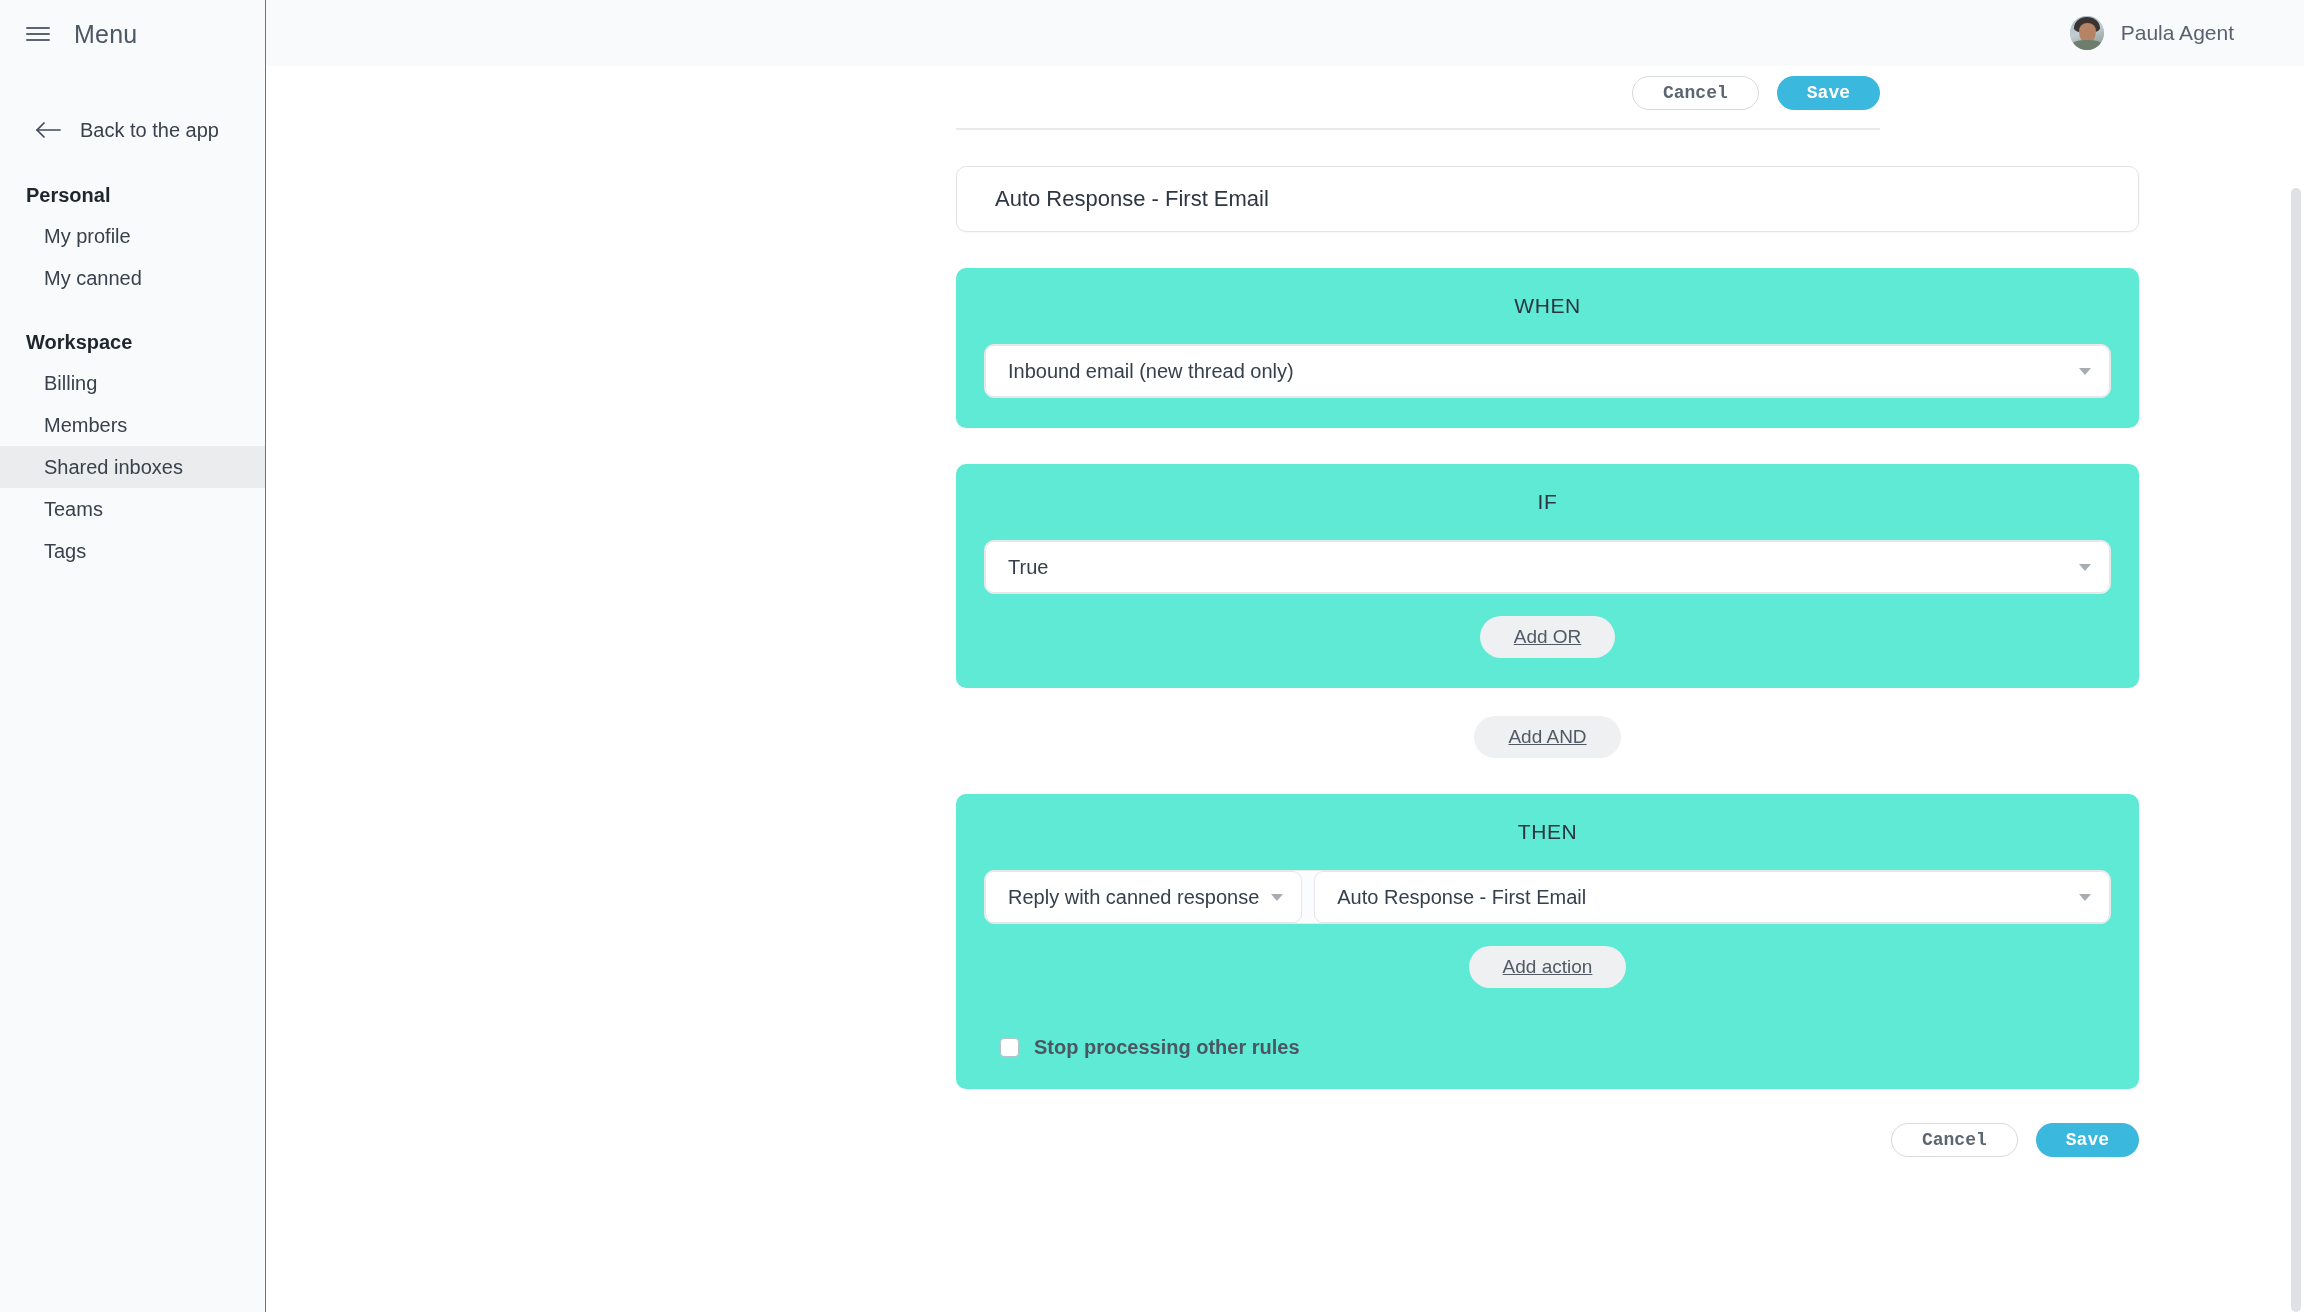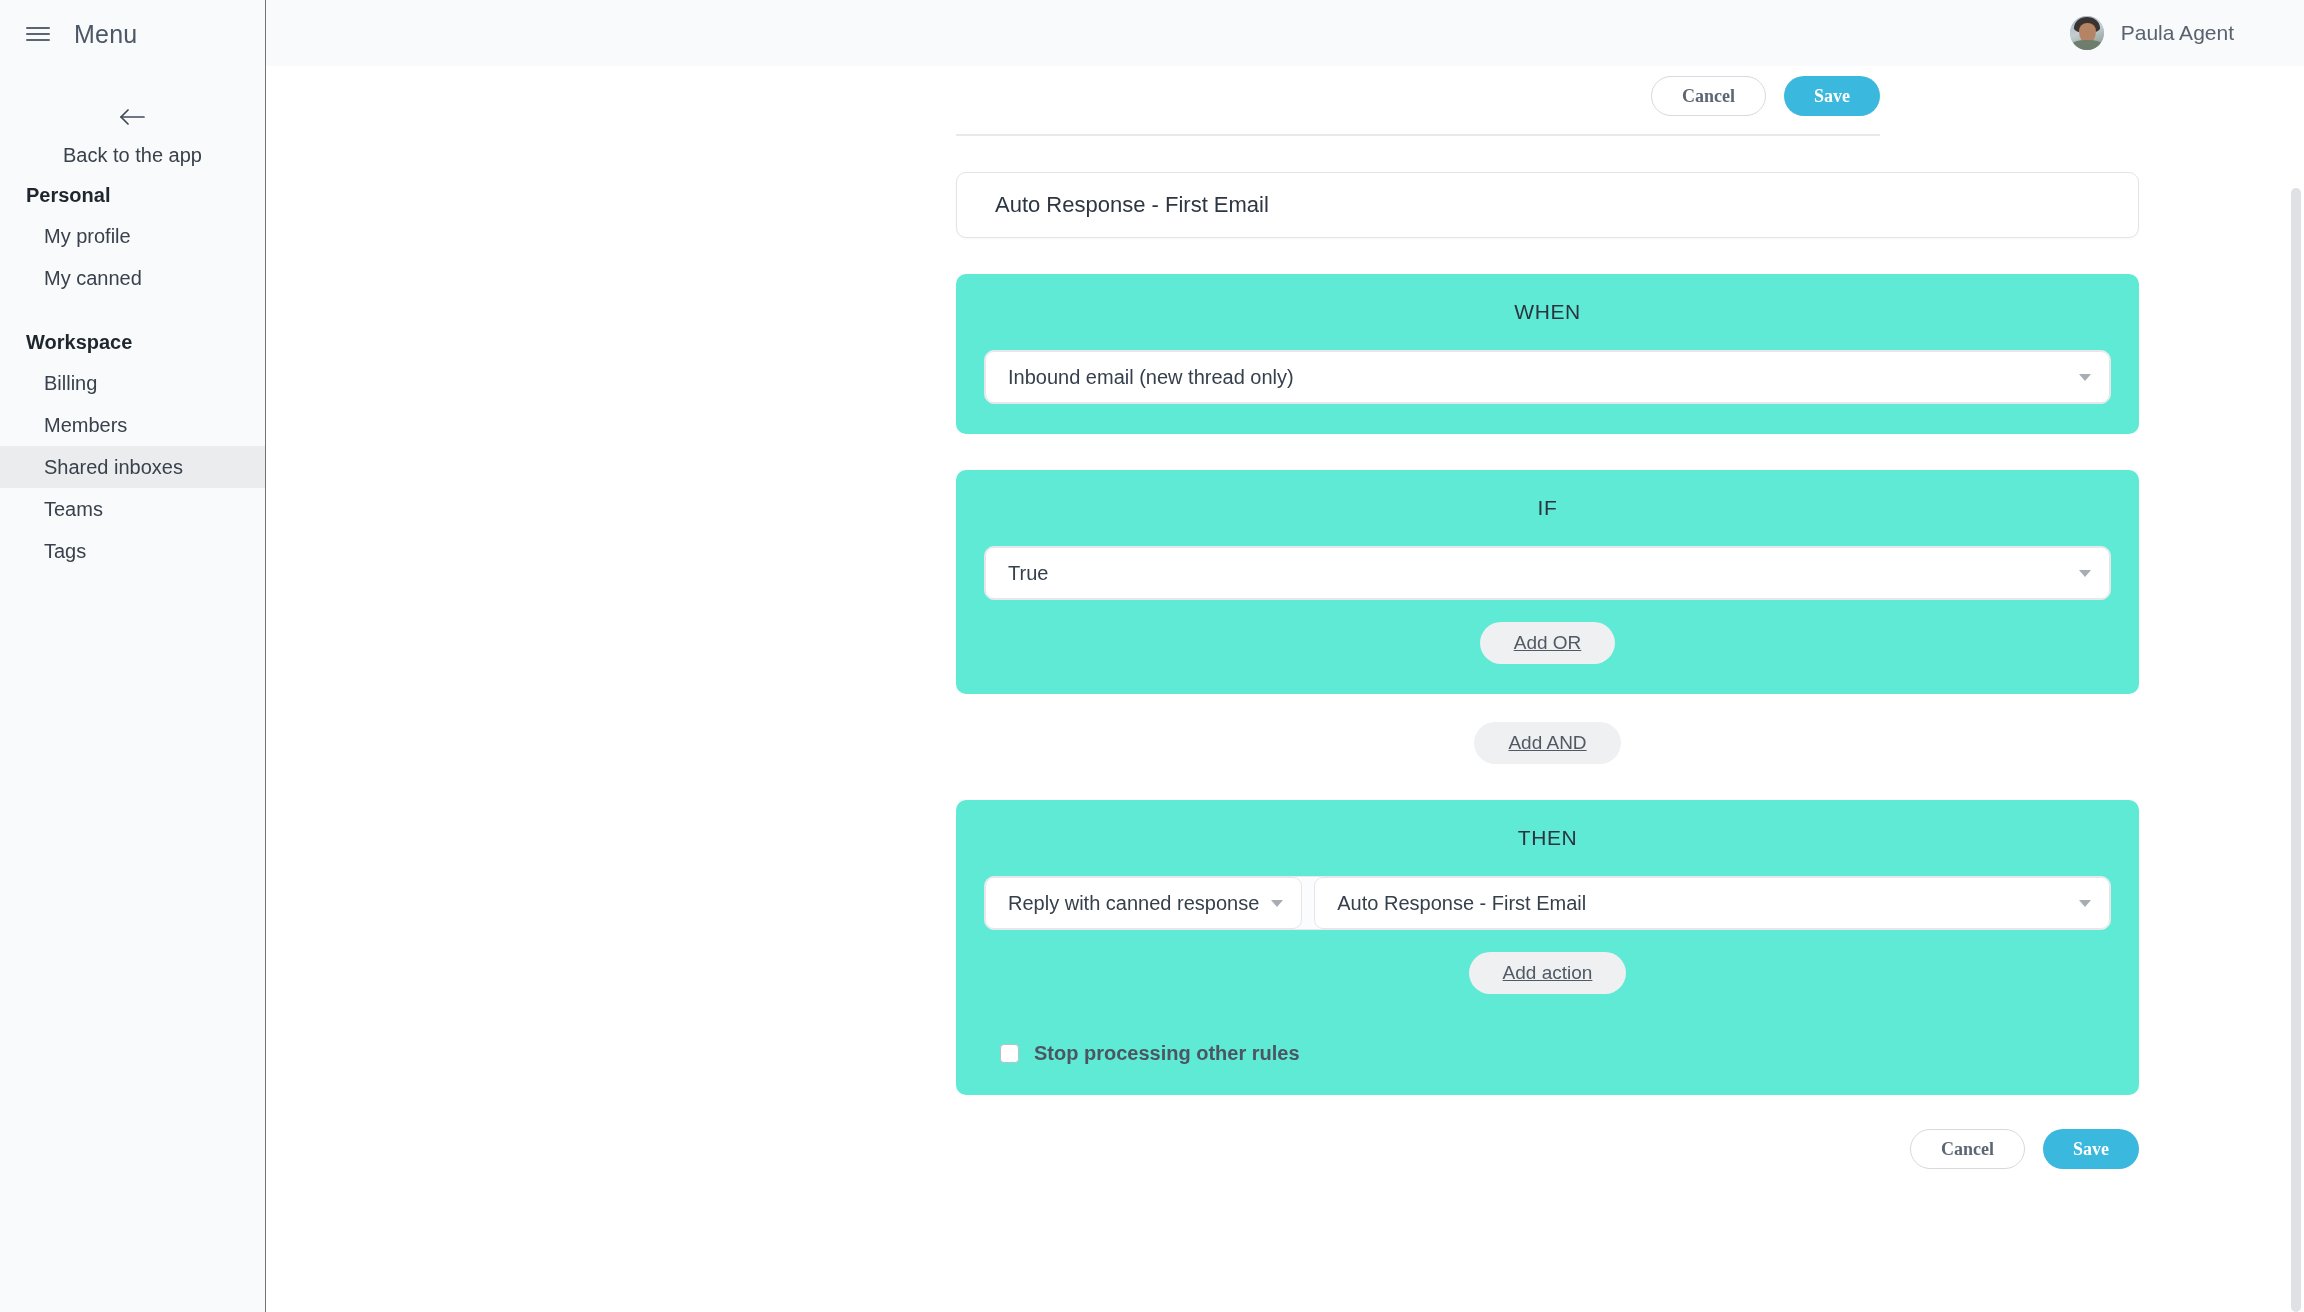--- a/index.html
+++ b/index.html
@@ -67,21 +67,20 @@
   }
 
   .back-row {
     display: flex;
     align-items: center;
     gap: 18px;
     padding: 0 36px;
     height: 44px;
     margin-top: 40px;
     cursor: pointer;
-    flex-direction: column;
   }
   .back-arrow {
     width: 26px;
     height: 20px;
     color: #3f4a58;
     display: flex;
     align-items: center;
   }
   .back-label {
     font-size: 20px;
@@ -181,25 +180,25 @@
 
   .actions-row {
     display: flex;
     justify-content: flex-end;
     gap: 18px;
     padding-right: 424px;
     padding-top: 10px;
   }
 
   .btn {
-    font-family: Liberation Serif, serif;
+    font-family: Liberation Mono, monospace;
     font-size: 18px;
     font-weight: 700;
     border-radius: 22px;
-    height: 40px;
+    height: 34px;
     padding: 0 30px;
     display: inline-flex;
     align-items: center;
     justify-content: center;
     cursor: pointer;
     border: none;
     white-space: nowrap;
   }
   .btn-cancel {
     background: #ffffff;

